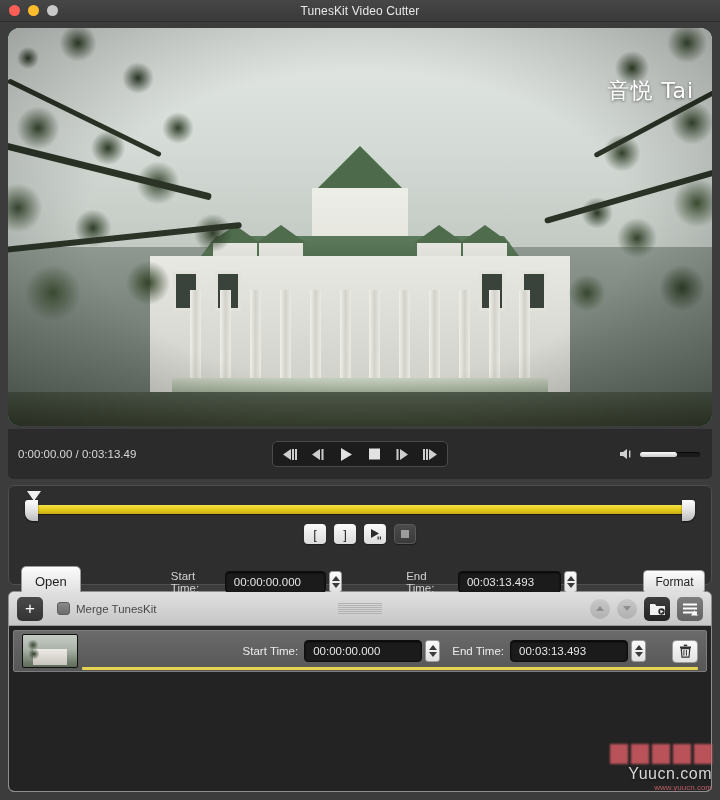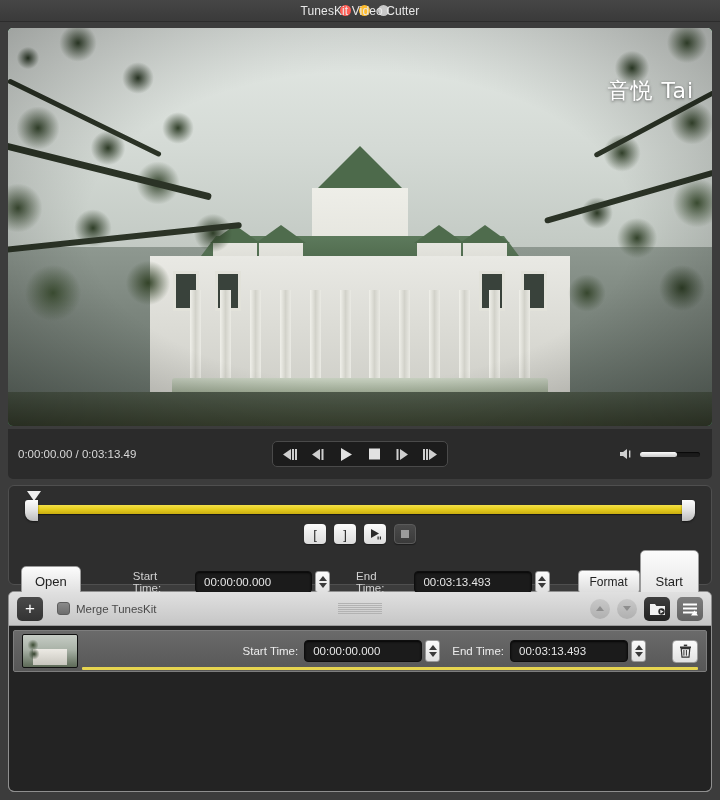--- a/index.html
+++ b/index.html
@@ -16,38 +16,37 @@
     display: flex; flex-direction: column;
   }
 
   
   .titlebar {
     height: 22px; flex: 0 0 22px;
     background: linear-gradient(#464646, #3a3a3a);
     display: flex; align-items: center;
     position: relative;
     border-bottom: 1px solid #2c2c2c;
-    justify-content: center;
   }
   .lights { display: flex; gap: 8px; margin-left: 9px; }
   .light { width: 11px; height: 11px; border-radius: 50%; }
   .light.red    { background: #ff5f57; }
   .light.yellow { background: #ffbd2e; }
   .light.green  { background: #c8c8c8; }
   .win-title {
     position: absolute; left: 0; right: 0; text-align: center;
     font-size: 12px; color: #e8e8e8; letter-spacing: .1px;
   }
 
   
   .video-wrap {
     position: relative;
     margin: 6px 8px 0 8px;
     height: 398px;
-    border-radius: 5px;
+    border-radius: 12px;
     overflow: hidden;
     background: #22c55e;
   }
   .video-scene {
     position: absolute; inset: 0;
     background:
       radial-gradient(ellipse 60% 40% at 50% 12%, rgba(236,240,238,.95) 0%, rgba(205,212,208,.6) 45%, rgba(120,130,120,0) 75%),
       linear-gradient(180deg, #cdd3ce 0%, #b9c0ba 22%, #9aa49c 45%, #7d877f 70%, #5f6a62 100%);
   }
   
@@ -251,21 +250,21 @@
     box-shadow: 0 1px 1px rgba(0,0,0,.4);
     font-family: "Liberation Sans", sans-serif;
   }
   .mbtn.dark {
     background: linear-gradient(180deg,#4a4a4a,#3a3a3a);
     border: 1px solid #5a5a5a;
   }
   .mbtn.dark .sq { width: 8px; height: 8px; background: #9b9b9b; }
 
   .field-row {
-    display: flex; align-items: center; margin-top: 6px; padding: 0 2px;
+    display: flex; align-items: center; margin-top: 6px; padding: 0 2px; gap: 38px;
   }
   .btn {
     background: linear-gradient(180deg,#fcfcfc 0%, #ececec 50%, #dcdcdc 100%);
     border: 1px solid #9a9a9a;
     border-radius: 5px;
     color: #222; font-size: 12.5px;
     padding: 6px 14px; cursor: pointer;
     box-shadow: 0 1px 1px rgba(0,0,0,.35);
     font-family: "Liberation Sans", sans-serif;
   }
@@ -659,14 +658,25 @@
               <rect x="4.4" y="6" width="1" height="5.6" fill="#333"></rect>
               <rect x="6.9" y="6" width="1" height="5.6" fill="#333"></rect>
             </svg>
           </div>
         </div>
         <div class="seg-yellow"></div>
       </div>
     </div>
   </div>
 
+  <div class="watermark">
+    <div class="wm-blocks">
+      <span></span>
+        <span></span>
+        <span></span>
+        <span></span>
+        <span></span>
+    </div>
+    <div class="wm-text">Yuucn.com</div>
+    <div class="wm-sub">www.yuucn.com</div>
+  </div>
 
 </div>
 
 </body></html>

